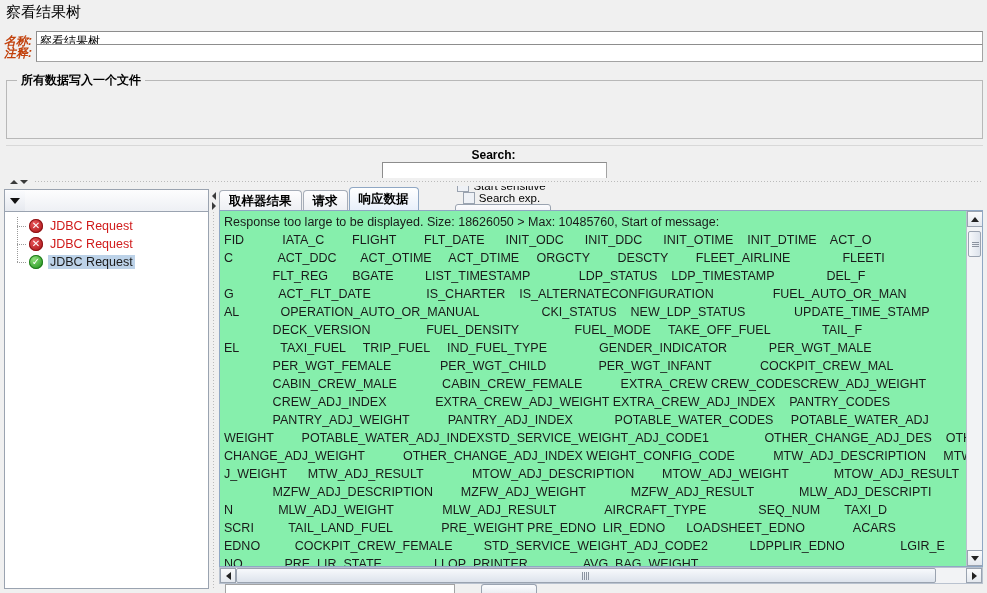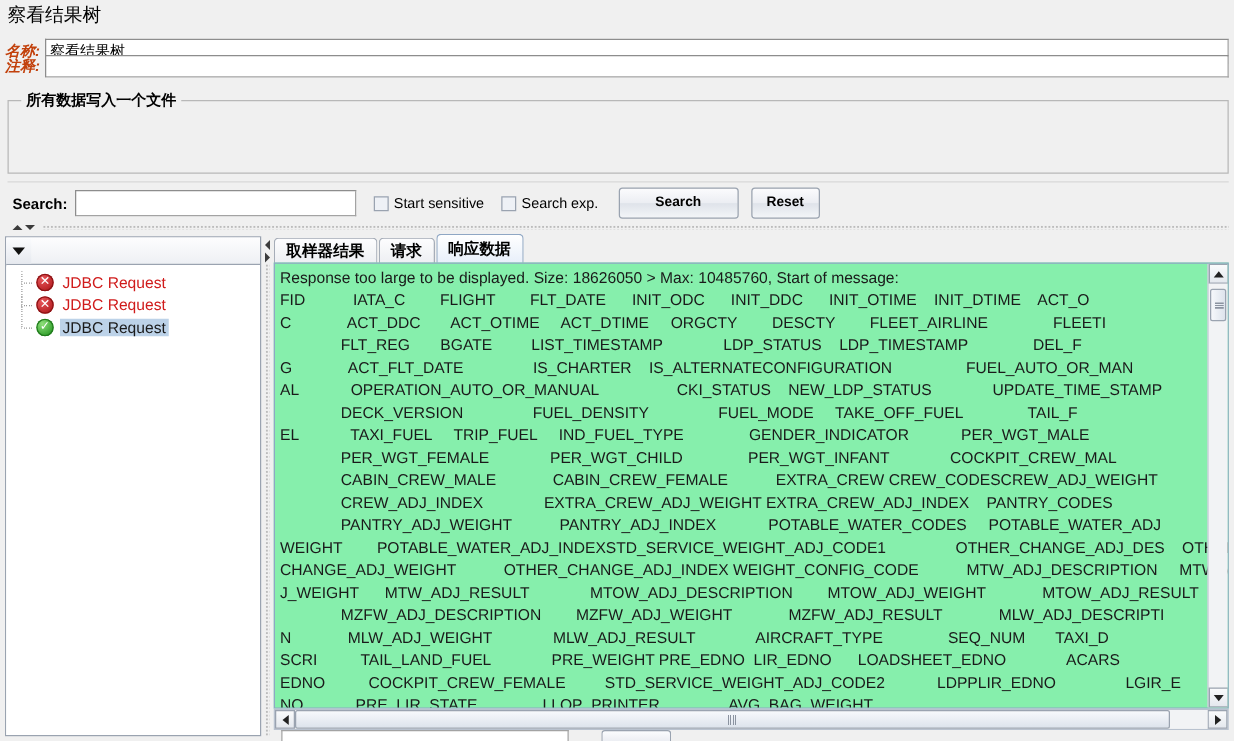--- a/index.html
+++ b/index.html
@@ -108,20 +108,21 @@
     display: inline-block;
   }
   .cbox-label { font-size: 12px; font-weight: bold; }
 
   
   .search-row {
     position: absolute; left: 6px; top: 145px; width: 977px; height: 32px;
     display: flex; align-items: center;
     border-top: 1px solid #d8d8d8;
     padding-top: 2px;
+    flex-direction: column;
   }
   .search-label { font-size: 12px; font-weight: bold; margin: 0 6px 0 4px; }
   #search-input {
     width: 225px; height: 21px;
     background: #fff;
     border: 1px solid #a3a3a3;
     border-top-color: #8d8d8d; border-left-color: #8d8d8d;
     font-size: 12px; padding: 1px 3px; outline: none;
     font-family: "Liberation Sans", sans-serif;
   }

